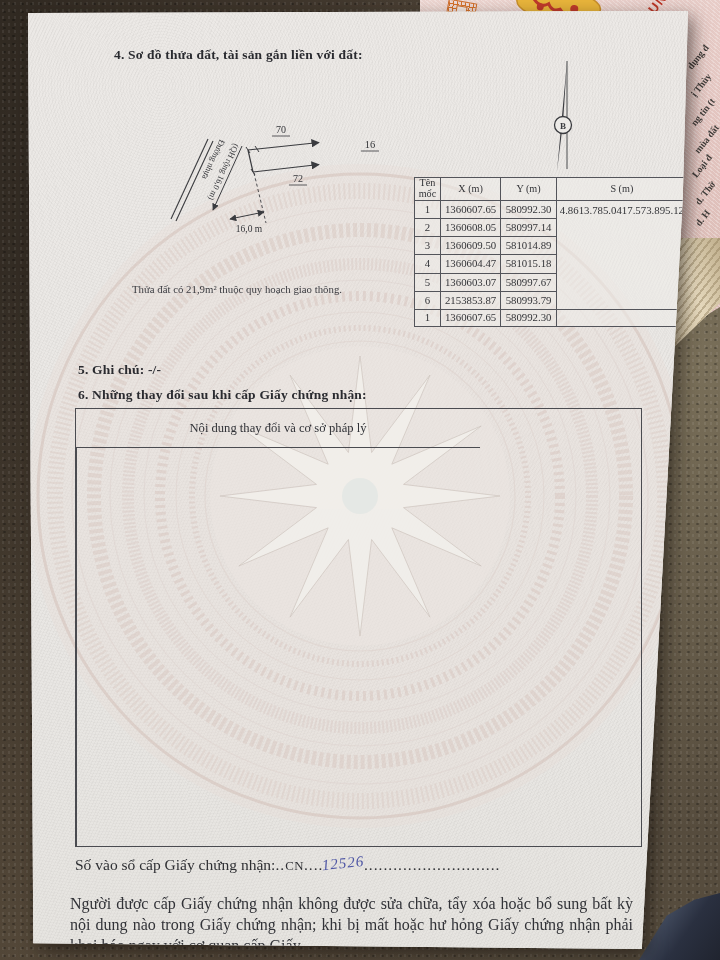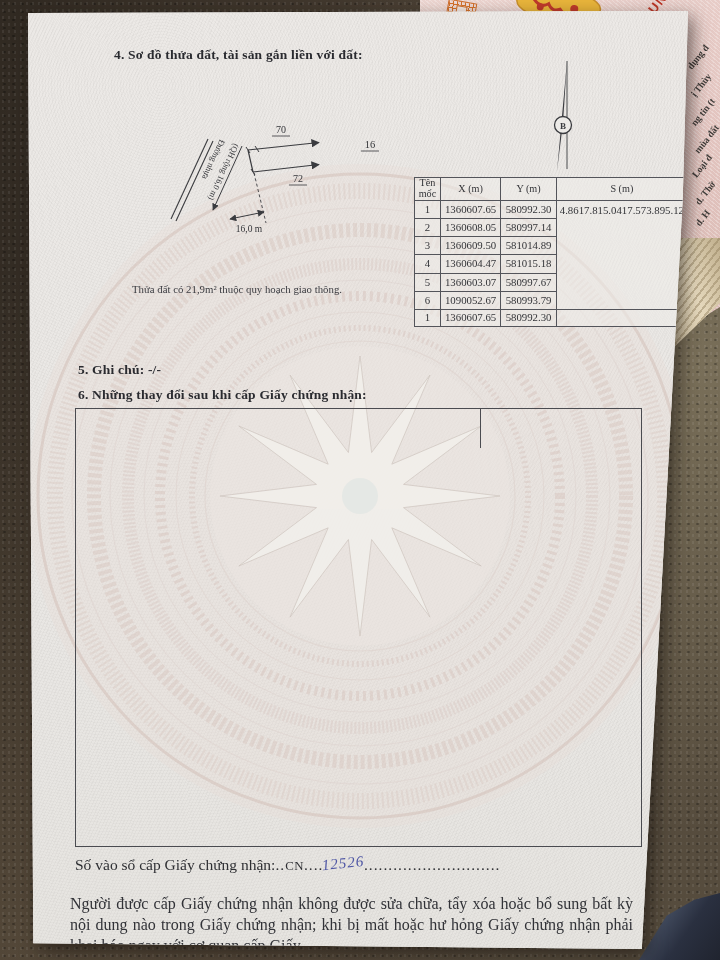--- a/index.html
+++ b/index.html
@@ -201,21 +201,21 @@
           <th class="c-y">Y (m)</th>
           <th class="c-s">S (m)</th>
         </tr>
         <tr>
           <td>1</td>
           <td>1360607.65</td>
           <td>580992.30</td>
           <td rowspan="6">
             <div class="s-col">
               <span>4.86</span>
-              <span>17.81</span>
+              <span>13.78</span>
               <span>5.04</span>
               <span>17.57</span>
               <span>3.89</span>
               <span>5.12</span>
             </div>
           </td>
         </tr>
         <tr>
           <td>2</td>
           <td>1360608.05</td>
@@ -231,38 +231,39 @@
           <td>1360604.47</td>
           <td>581015.18</td>
         </tr>
         <tr>
           <td>5</td>
           <td>1360603.07</td>
           <td>580997.67</td>
         </tr>
         <tr>
           <td>6</td>
-          <td>1090052.67</td>
+          <td>2153853.87</td>
           <td>580993.79</td>
         </tr>
         <tr>
           <td>1</td>
           <td>1360607.65</td>
           <td>580992.30</td>
           <td></td>
         </tr>
       </tbody>
         </table>
 
       <div class="note-line" style="left:104px;top:272px;">Thửa đất có 21,9m² thuộc quy hoạch giao thông.</div>
 
       <div class="s-title" style="left:50px;top:351px;">5. Ghi chú: -/-</div>
       <div class="s-title" style="left:50px;top:376px;">6. Những thay đổi sau khi cấp Giấy chứng nhận:</div>
 
       <div class="changes">
+        <div class="hd c1">Nội dung thay đổi và cơ sở pháp lý</div>
         <div class="bd"></div>
         <div class="bd c2"></div>
       </div>
 
       <div class="registry"><span>Số vào sổ cấp Giấy chứng nhận:</span><span class="dots">..</span><span class="code">CN</span><span class="dots">....</span><span class="handwritten">12526</span><span class="dots">............................</span></div>
 
       <div class="footer-note">Người được cấp Giấy chứng nhận không được sửa chữa, tẩy xóa hoặc bổ sung bất kỳ nội dung nào trong Giấy chứng nhận; khi bị mất hoặc hư hỏng Giấy chứng nhận phải khai báo ngay với cơ quan cấp Giấy.</div>
 
     </div>
   </div>

